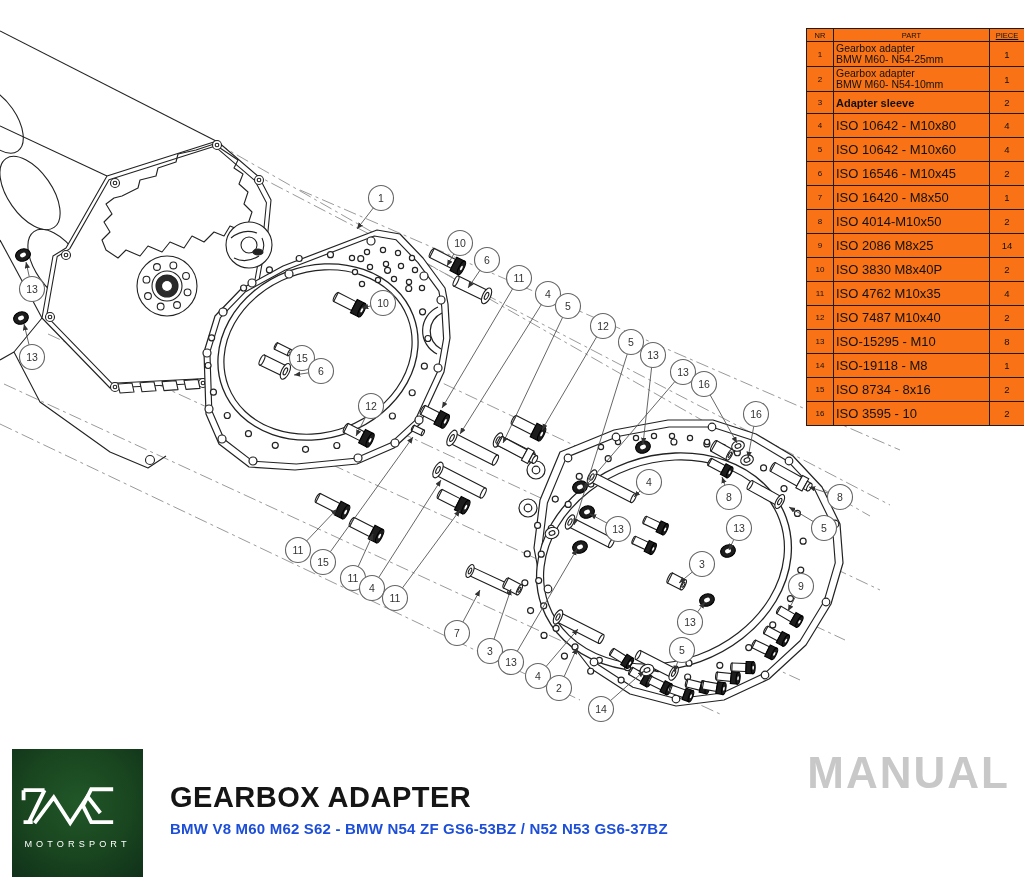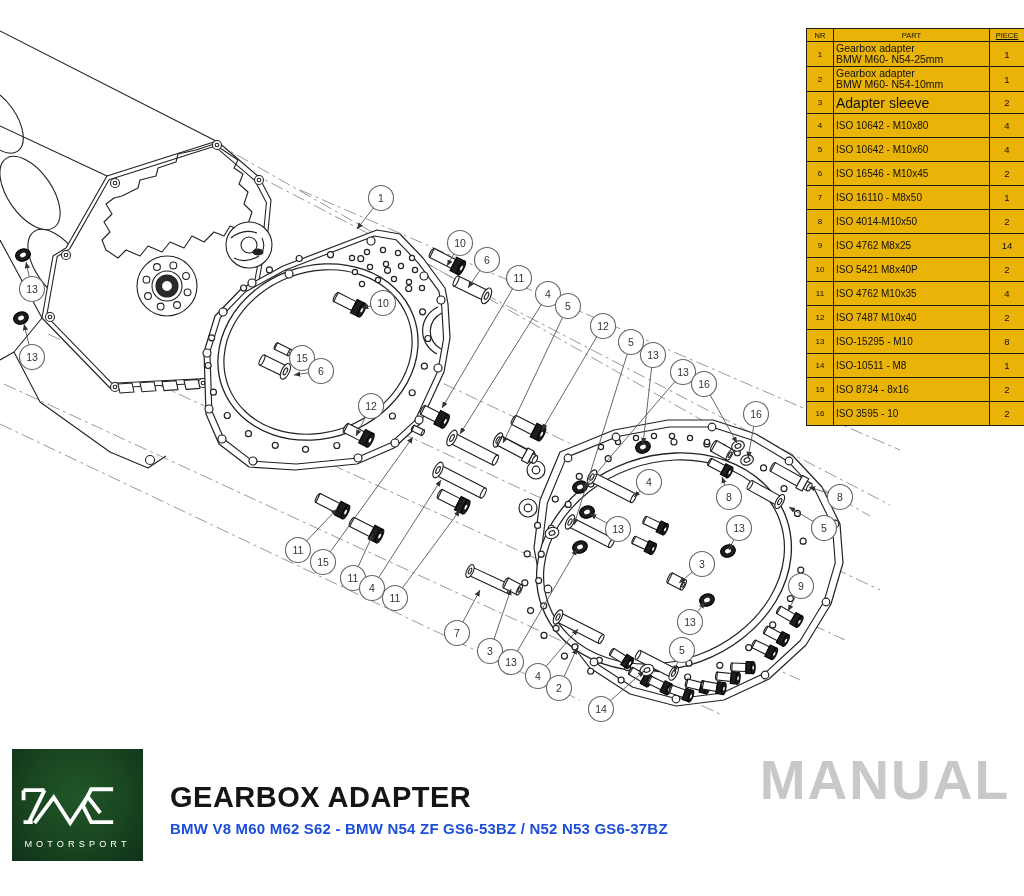--- a/index.html
+++ b/index.html
@@ -1,42 +1,42 @@
 <!DOCTYPE html>
 <html><head>
 <meta charset="utf-8">
 <style>
   html,body{margin:0;padding:0;background:#fff;}
   body{width:1024px;height:896px;position:relative;overflow:hidden;
        font-family:"Liberation Sans",sans-serif;}
   #diagram{position:absolute;left:0;top:0;}
   
   .parts-table{position:absolute;left:806px;top:28px;width:207px;border-collapse:collapse;
-               table-layout:fixed;background:#eab308;}
+               table-layout:fixed;background:#f97316;}
   .parts-table th,.parts-table td{border:1px solid #1c1c1c;padding:0 2px;color:#111;
                overflow:hidden;white-space:nowrap;}
   .parts-table th{font-size:7.5px;font-weight:normal;text-align:center;height:12px;
                font-stretch:condensed;}
   .col-nr{width:22px;} .col-part{width:151px;margin-top:13px;} .col-piece{width:30px;text-decoration:underline;}
   .cell-nr{font-size:8px;text-align:center;}
   .cell-piece{font-size:9.5px;text-align:center;}
   .cell-part{padding-left:4px;}
   tr.row-lg td{height:24px;} tr.row-md td{height:21px;} tr.row-sm td{height:23px;}
   tr.row-lg .cell-part{font-size:10.5px;line-height:11px;}
-  tr.row-md .cell-part{font-size:14px;}
-  tr.row-sm .cell-part{font-size:10px;}
+  tr.row-md .cell-part{font-size:11px;font-weight:bold;}
+  tr.row-sm .cell-part{font-size:13px;}
   
-  .logo{position:absolute;left:12px;top:749px;width:131px;height:112px;
+  .logo{position:absolute;left:12px;top:749px;width:131px;height:128px;
         background:radial-gradient(circle at 50% 42%, #215728 0%, #19451f 55%, #10311a 100%);}
   .logo svg{display:block;}
   .doc-title{position:absolute;left:170px;top:781px;font-size:29px;font-weight:800;
         color:#151515;letter-spacing:.5px;}
   .doc-subtitle{position:absolute;left:170px;top:820px;font-size:15px;font-weight:700;
         color:#1d4ed8;letter-spacing:.2px;}
-  .watermark{position:absolute;right:14px;top:748px;font-size:55px;font-weight:600;
+  .watermark{position:absolute;right:14px;top:748px;font-size:44px;font-weight:600;
         color:#c8c8c8;letter-spacing:2px;}
 </style>
 </head>
 <body>
 
 <svg id="diagram" width="1024" height="740" viewBox="0 0 1024 740">
   <defs>
     <marker id="arr" markerWidth="8" markerHeight="8" refX="7" refY="3" orient="auto">
       <path d="M0,0 L7,3 L0,6 Z" fill="#333"></path>
     </marker>
@@ -791,56 +791,56 @@
         <td class="cell-part">ISO 10642 - M10x60</td>
         <td class="cell-piece">4</td>
       </tr>
       <tr class="row-sm">
         <td class="cell-nr">6</td>
         <td class="cell-part">ISO 16546 - M10x45</td>
         <td class="cell-piece">2</td>
       </tr>
       <tr class="row-sm">
         <td class="cell-nr">7</td>
-        <td class="cell-part">ISO 16110 - M8x50</td>
+        <td class="cell-part">ISO 16420 - M8x50</td>
         <td class="cell-piece">1</td>
       </tr>
       <tr class="row-sm">
         <td class="cell-nr">8</td>
         <td class="cell-part">ISO 4014-M10x50</td>
         <td class="cell-piece">2</td>
       </tr>
       <tr class="row-sm">
         <td class="cell-nr">9</td>
-        <td class="cell-part">ISO 4762 M8x25</td>
+        <td class="cell-part">ISO 2086 M8x25</td>
         <td class="cell-piece">14</td>
       </tr>
       <tr class="row-sm">
         <td class="cell-nr">10</td>
-        <td class="cell-part">ISO 5421 M8x40P</td>
+        <td class="cell-part">ISO 3830 M8x40P</td>
         <td class="cell-piece">2</td>
       </tr>
       <tr class="row-sm">
         <td class="cell-nr">11</td>
         <td class="cell-part">ISO 4762 M10x35</td>
         <td class="cell-piece">4</td>
       </tr>
       <tr class="row-sm">
         <td class="cell-nr">12</td>
         <td class="cell-part">ISO 7487 M10x40</td>
         <td class="cell-piece">2</td>
       </tr>
       <tr class="row-sm">
         <td class="cell-nr">13</td>
         <td class="cell-part">ISO-15295 - M10</td>
         <td class="cell-piece">8</td>
       </tr>
       <tr class="row-sm">
         <td class="cell-nr">14</td>
-        <td class="cell-part">ISO-10511 - M8</td>
+        <td class="cell-part">ISO-19118 - M8</td>
         <td class="cell-piece">1</td>
       </tr>
       <tr class="row-sm">
         <td class="cell-nr">15</td>
         <td class="cell-part">ISO 8734 - 8x16</td>
         <td class="cell-piece">2</td>
       </tr>
       <tr class="row-sm">
         <td class="cell-nr">16</td>
         <td class="cell-part">ISO 3595 - 10</td>

